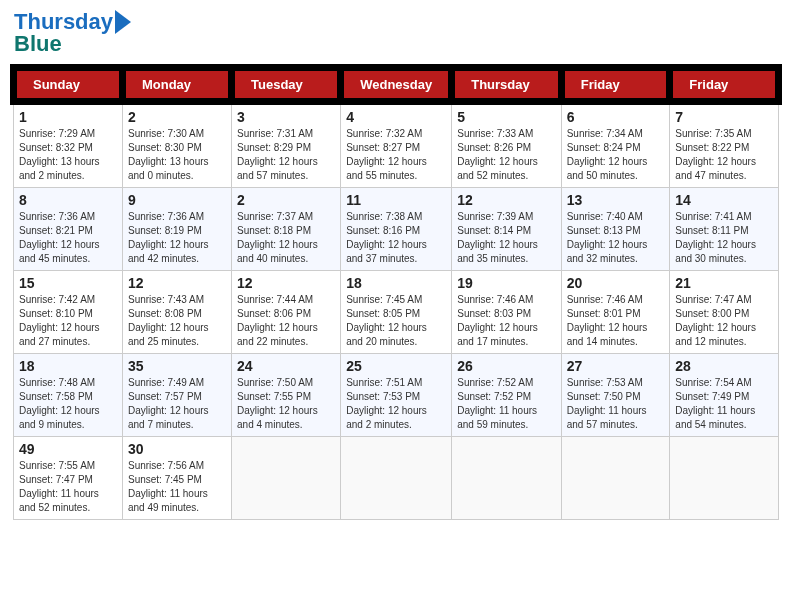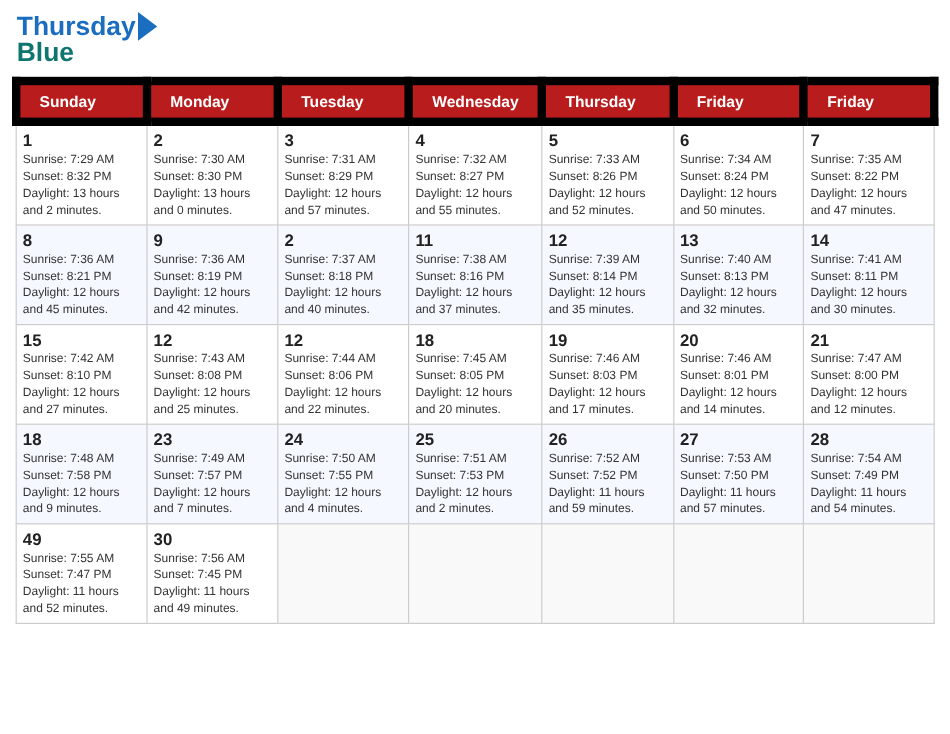--- a/index.html
+++ b/index.html
@@ -285,21 +285,21 @@
       <tr>
         <td>
         <div class="cell-day">18</div>
         <div class="cell-info">
           Sunrise: 7:48 AM<br>
           Sunset: 7:58 PM<br>
           Daylight: 12 hours and 9 minutes.
         </div>
       </td>
         <td>
-        <div class="cell-day">23</div>
+        <div class="cell-day">35</div>
         <div class="cell-info">
           Sunrise: 7:49 AM<br>
           Sunset: 7:57 PM<br>
           Daylight: 12 hours and 7 minutes.
         </div>
       </td>
         <td>
         <div class="cell-day">24</div>
         <div class="cell-info">
           Sunrise: 7:50 AM<br>

